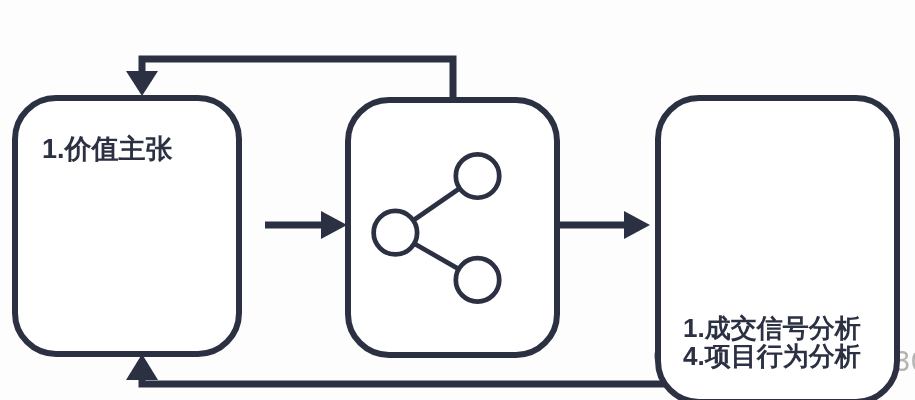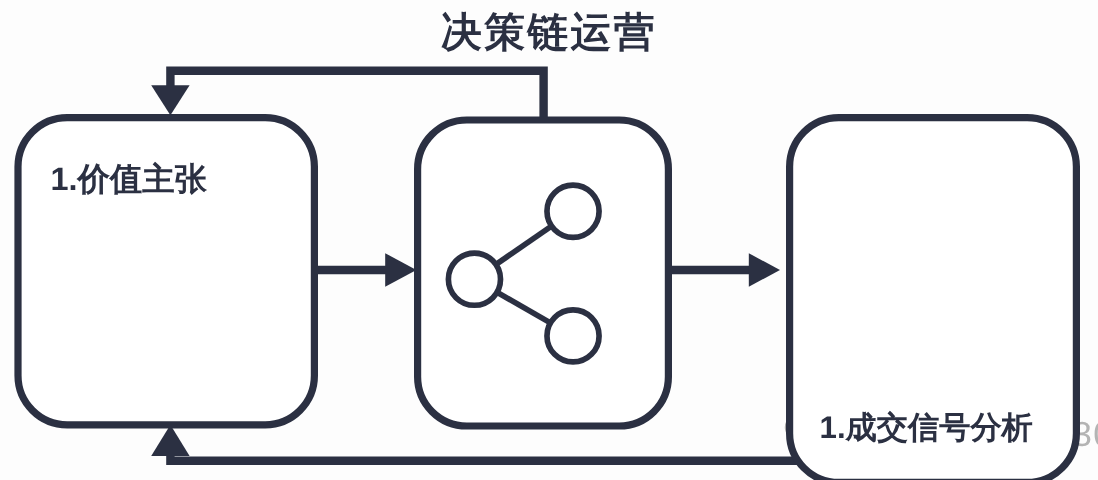--- a/index.html
+++ b/index.html
@@ -29,21 +29,21 @@
     color:var(--ink);
   }
   .node{
     position:absolute;
     background:var(--box-fill);
     border:6px solid var(--ink);
     border-radius:44px;
     z-index:2;
   }
   .node-left{
-    left:12px;top:95px;width:253px;height:262px;
+    left:12px;top:95px;width:230px;height:262px;
     display:flex;flex-direction:column;justify-content:space-between;
     padding:34px 20px 26px 24px;
   }
   .node-center{
     left:345px;top:97px;width:215px;height:261px;
     display:flex;align-items:center;justify-content:center;
   }
   .node-right{
     left:655px;top:95px;width:245px;height:310px;
     display:flex;flex-direction:column;justify-content:flex-end;
@@ -119,33 +119,33 @@
     <line class="stroke" x1="265" y1="225" x2="324" y2="225" stroke-width="8"></line>
     <polygon class="head" points="321,211 321,239 347,225"></polygon>
 
     <line class="stroke" x1="560" y1="225" x2="627" y2="225" stroke-width="8"></line>
     <polygon class="head" points="624,211 624,239 650,225"></polygon>
 
     <polyline class="stroke" points="775,350 775,384 142,384 142,378"></polyline>
     <polygon class="head" points="126,380 158,380 142,354"></polygon>
   </svg>
 
-  <div class="diagram-title">决策链运营</div>
 
   <div class="node node-left">
     <div class="node-item">1.价值主张</div>
   </div>
 
   <div class="node node-center">
     <svg class="share-icon-svg" width="215" height="249" viewBox="345 97 215 249">
       <line class="wire" x1="392" y1="227" x2="479" y2="167"></line>
       <line class="wire" x1="392" y1="227" x2="479" y2="277"></line>
       <circle class="bubble" cx="392" cy="227" r="23"></circle>
       <circle class="bubble" cx="479" cy="167" r="23"></circle>
       <circle class="bubble" cx="479" cy="277" r="23"></circle>
     </svg>
   </div>
 
   <div class="node node-right">
     <div class="node-item">1.成交信号分析</div>
+    <div class="node-item">4.项目行为分析</div>
   </div>
 
 </div>
 
 </body></html>

